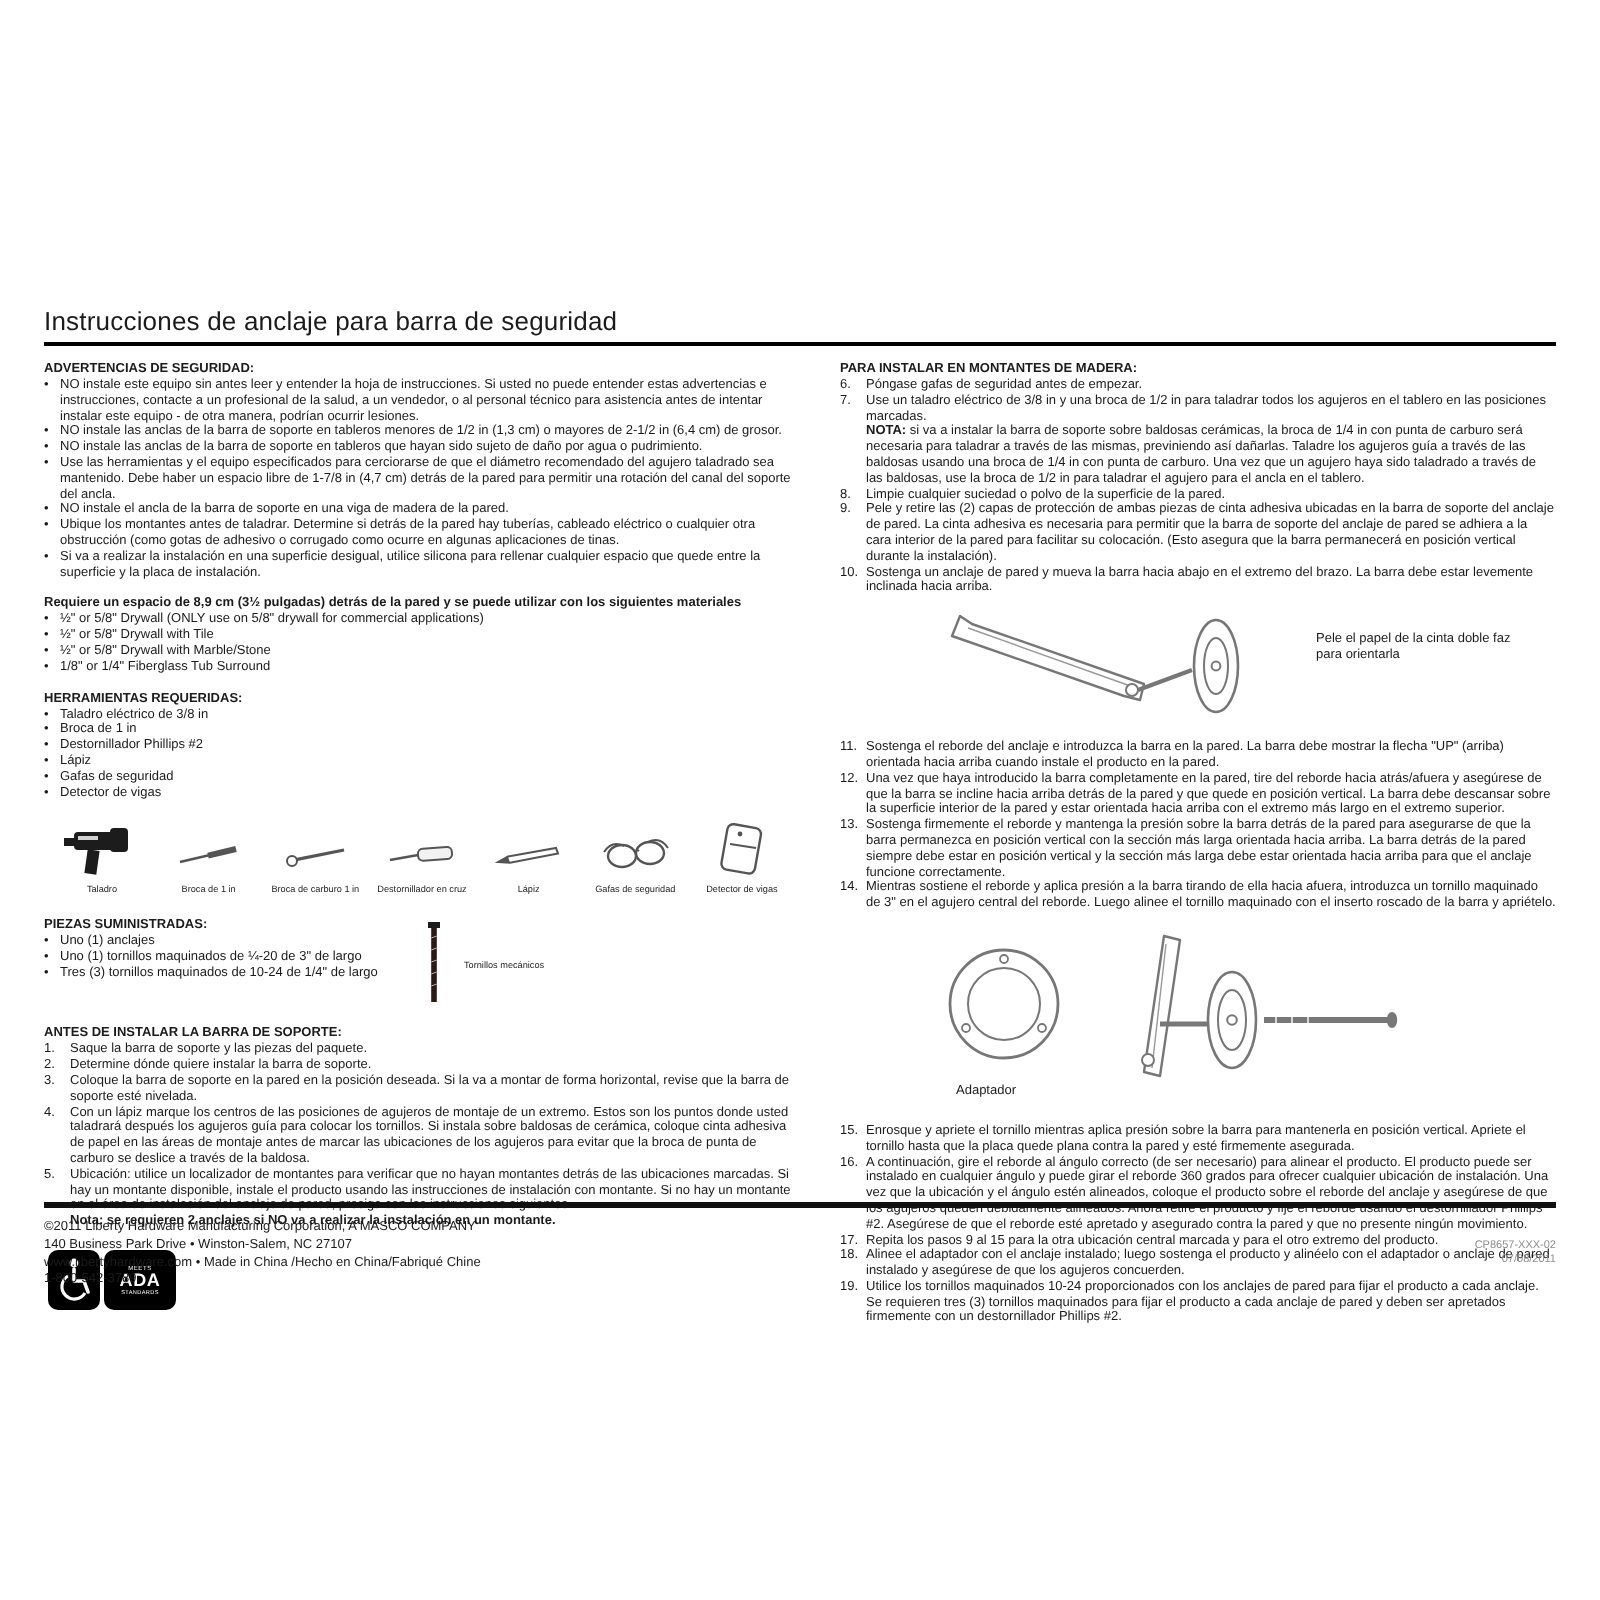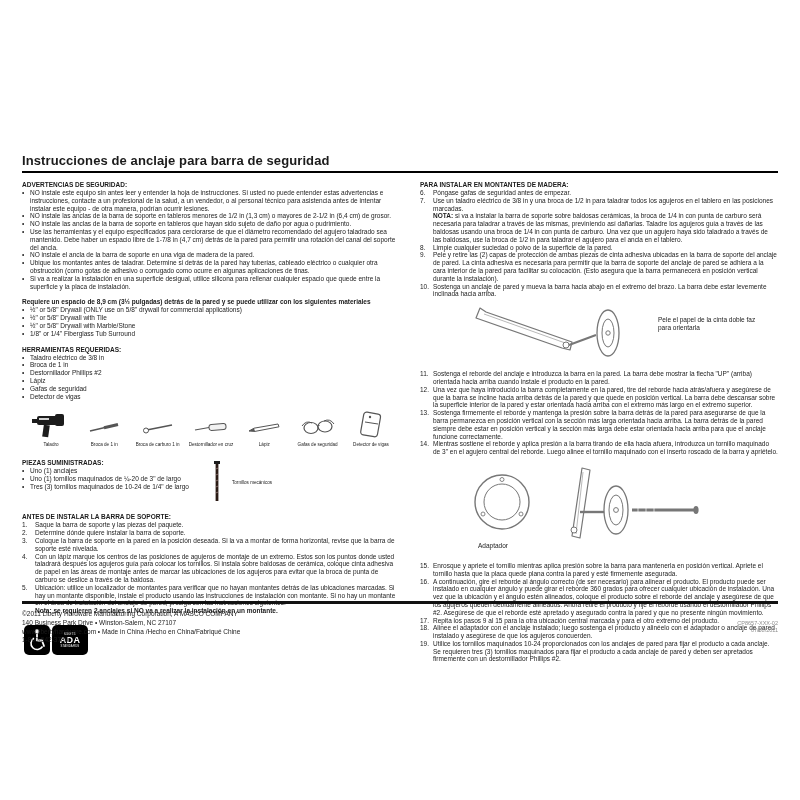--- a/index.html
+++ b/index.html
@@ -5,21 +5,21 @@
   html,body{margin:0;padding:0;}
   body{
     width:800px;height:800px;background:#ffffff;
     font-family:"Liberation Sans","DejaVu Sans",sans-serif;
     color:#1b1b1b;-webkit-font-smoothing:antialiased;
     position:relative;overflow:hidden;
   }
   .page{position:absolute;top:0;left:0;width:800px;height:800px;}
   .title{
     margin:153px 22px 0 22px;
-    font-size:13px;font-weight:bold;letter-spacing:.1px;
+    font-size:13px;font-weight:normal;letter-spacing:.1px;
   }
   .title-rule{margin:3px 22px 8px 22px;height:2px;background:#000;}
   .cols{display:flex;gap:20px;margin:0 22px;}
   .col-left{width:378px;flex:none;}
   .col-right{width:358px;flex:none;}
   .h{font-size:6.5px;font-weight:bold;margin:0 0 1px 0;}
   .bullet{display:flex;font-size:6.5px;line-height:1.2;}
   .bullet::before{content:"\2022";width:8px;flex:none;}
   .step{display:flex;font-size:6.5px;line-height:1.2;}
   .step .num{width:13px;flex:none;}

